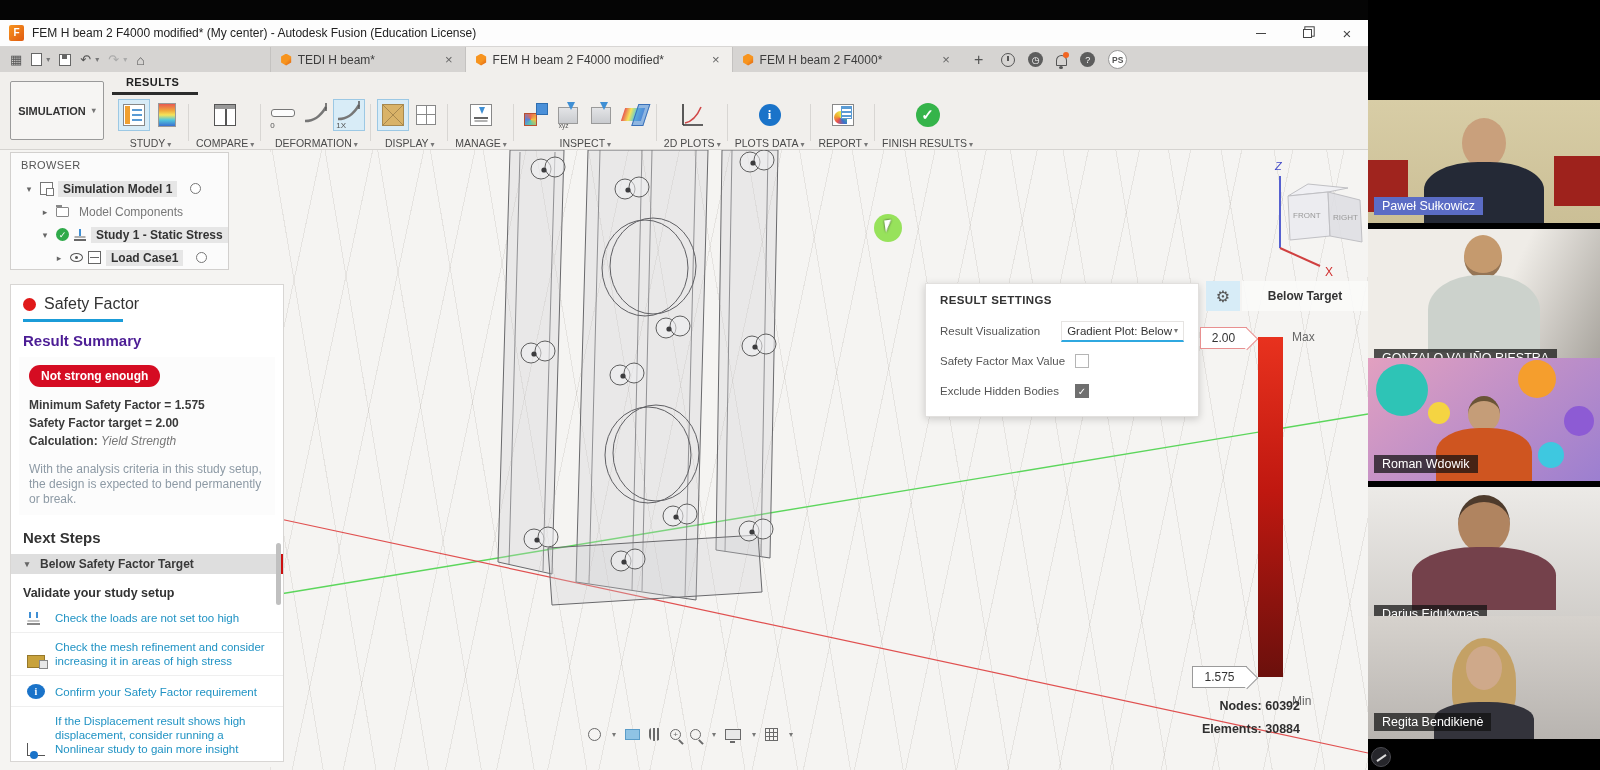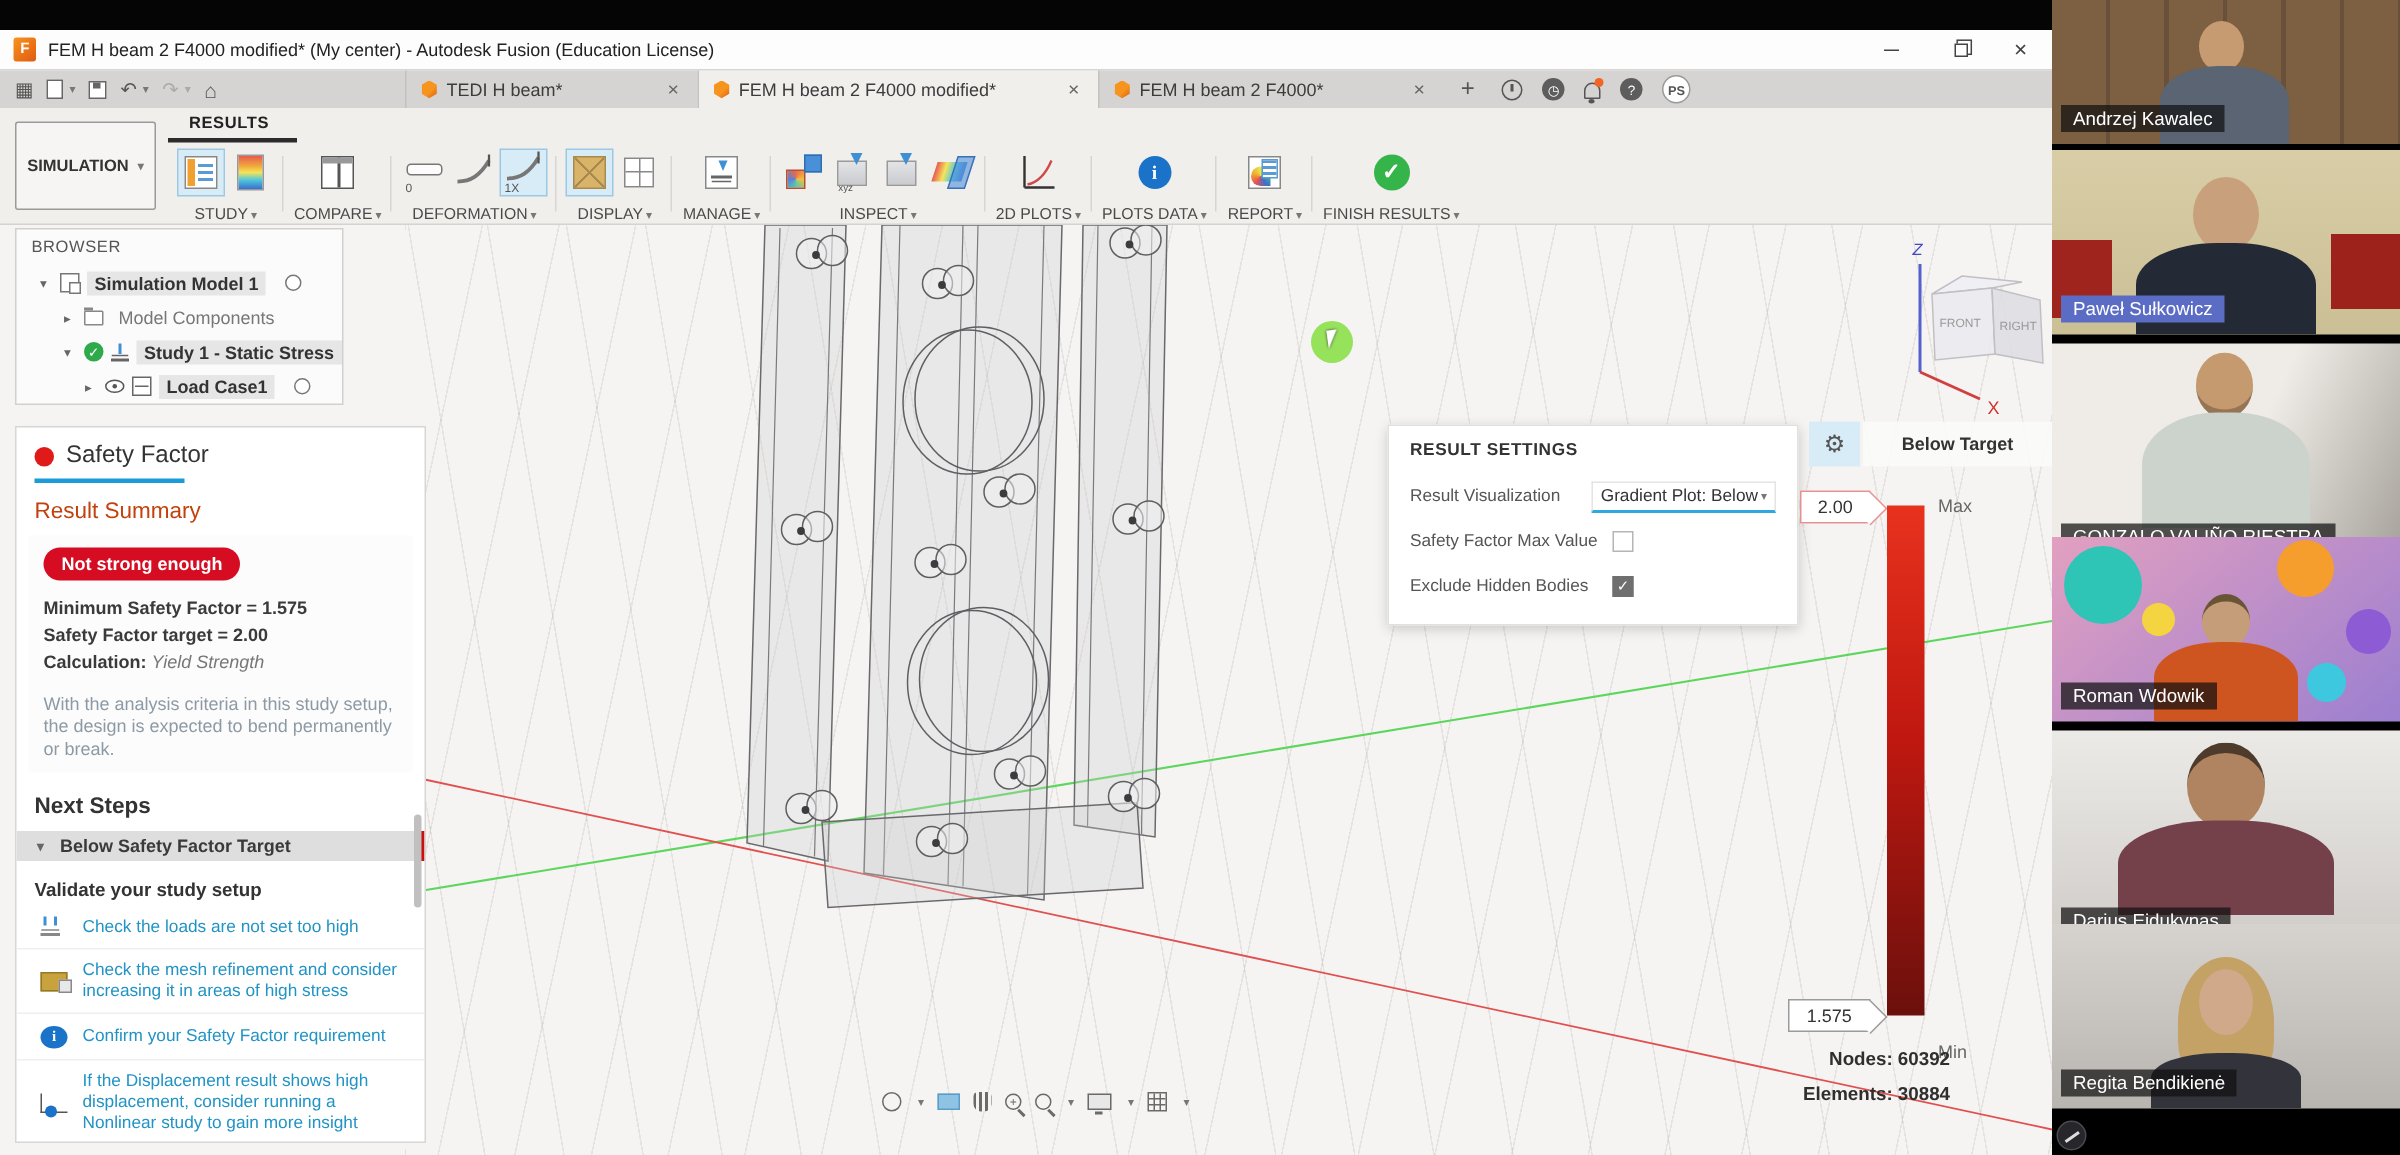--- a/index.html
+++ b/index.html
@@ -149,31 +149,31 @@
   .studyic:before{content:"";position:absolute;left:5px;top:0;width:2px;height:7px;background:#3f8fd4}
   .studyic:after{content:"";position:absolute;left:0;bottom:0;width:12px;height:2px;background:#666;box-shadow:0 -3px 0 -0.5px #666}
   .eye{width:13px;height:9px;border:1.2px solid #555;border-radius:50%;position:relative}
   .eye:after{content:"";position:absolute;left:3.5px;top:1.8px;width:3px;height:3px;border-radius:50%;background:#555}
   .lcase{width:13px;height:13px;border:1.2px solid #666;background:#fff;position:relative}
   .lcase:after{content:"";position:absolute;left:1px;top:5px;right:1px;height:1.2px;background:#666}
   .safety{position:absolute;left:10px;top:284px;width:274px;height:478px;background:#fff;border:1px solid #d8d6d4;overflow:hidden}
   .sfhead{display:flex;align-items:center;gap:8px;padding:10px 12px 6px;font-size:16px;color:#333}
   .reddot{width:13px;height:13px;border-radius:50%;background:#e01919}
   .sfunder{margin-left:12px;width:100px;height:2.5px;background:#1b9cd8}
-  .rshead{padding:10px 12px 6px;font-size:15px;font-weight:normal;color:#c2410c}
+  .rshead{padding:10px 12px 6px;font-size:15px;font-weight:bold;color:#4c1d95}
   .sumcard{margin:2px 8px;background:#fcfcfc;padding:8px 10px}
   .badge{display:inline-block;background:#d50c22;color:#fff;font-weight:bold;font-size:12px;border-radius:11px;padding:4px 12px;margin-bottom:9px}
   .bline{font-size:12px;font-weight:bold;color:#3a3a3a;line-height:18px}
   .calcval{font-style:italic;font-weight:normal;color:#777}
   .sdesc{font-size:12px;color:#8d9aa5;line-height:15px;margin-top:12px}
   .nshead{padding:12px 12px 8px;font-size:15px;font-weight:bold;color:#333}
   .collrow{position:relative;display:flex;align-items:center;gap:7px;background:#dedede;height:20px;padding:0 0 0 10px;font-size:12px;font-weight:bold;color:#3a3a3a}
   .collrow .redbar{position:absolute;right:0;top:0;bottom:0;width:6px;background:#cc0f0f}
   .vhead{padding:12px 12px 4px;font-size:12.5px;font-weight:bold;color:#333}
-  .step{display:flex;gap:10px;padding:7px 10px 7px 16px;border-bottom:1px solid #efefef;align-items:center}
+  .step{display:flex;gap:10px;padding:7px 10px 7px 16px;border-bottom:1px solid #efefef;align-items:flex-end}
   .step:last-child{border-bottom:none}
   .step p{font-size:11.5px;color:#2193c4;line-height:14px;flex:1}
   .sic{flex:0 0 18px;margin-top:1px}
   .sic-load{width:14px;height:12px;position:relative}
   .sic-load:before{content:"";position:absolute;left:2px;top:-1px;width:2px;height:6px;background:#3f8fd4;box-shadow:7px 0 0 #3f8fd4}
   .sic-load:after{content:"";position:absolute;left:0;bottom:0;width:13px;height:2px;background:#888;box-shadow:0 -3px 0 -0.5px #888}
   .sic-mesh{width:12px;height:13px;background:#c8a23c;border:1px solid #96782a;position:relative}
   .sic-mesh:after{content:"";position:absolute;right:-4px;bottom:-2px;width:7px;height:7px;background:#e8e8e8;border:1px solid #888}
   .sic-info{width:15px;height:15px;border-radius:50%;background:#1a73c9;color:#fff;font-size:10px;font-weight:bold;font-family:"Liberation Serif",serif;display:flex;align-items:center;justify-content:center}
   .sic-nl{width:15px;height:13px;border-left:1.4px solid #555;border-bottom:1.4px solid #555;position:relative}
@@ -586,25 +586,20 @@
       </div>
       <div class="step">
         <span class="sic sic-nl"></span>
         <p>If the Displacement result shows high displacement, consider running a Nonlinear study to gain more insight</p>
       </div>
       <div class="scrollbar"></div>
     </div>
   </div>
 
   <div class="vstrip">
-    <div class="tile t1">
-      <div class="head"></div>
-      <div class="torso"></div>
-      <span class="pname">Andrzej Kawalec</span>
-    </div>
     <div class="tile t2 speaking">
       <div class="blockL"></div>
         <div class="blockR"></div>
       <div class="head"></div>
       <div class="torso"></div>
       <span class="pname">Paweł Sułkowicz</span>
     </div>
     <div class="tile t3">
       <div class="head"></div>
       <div class="torso"></div>

